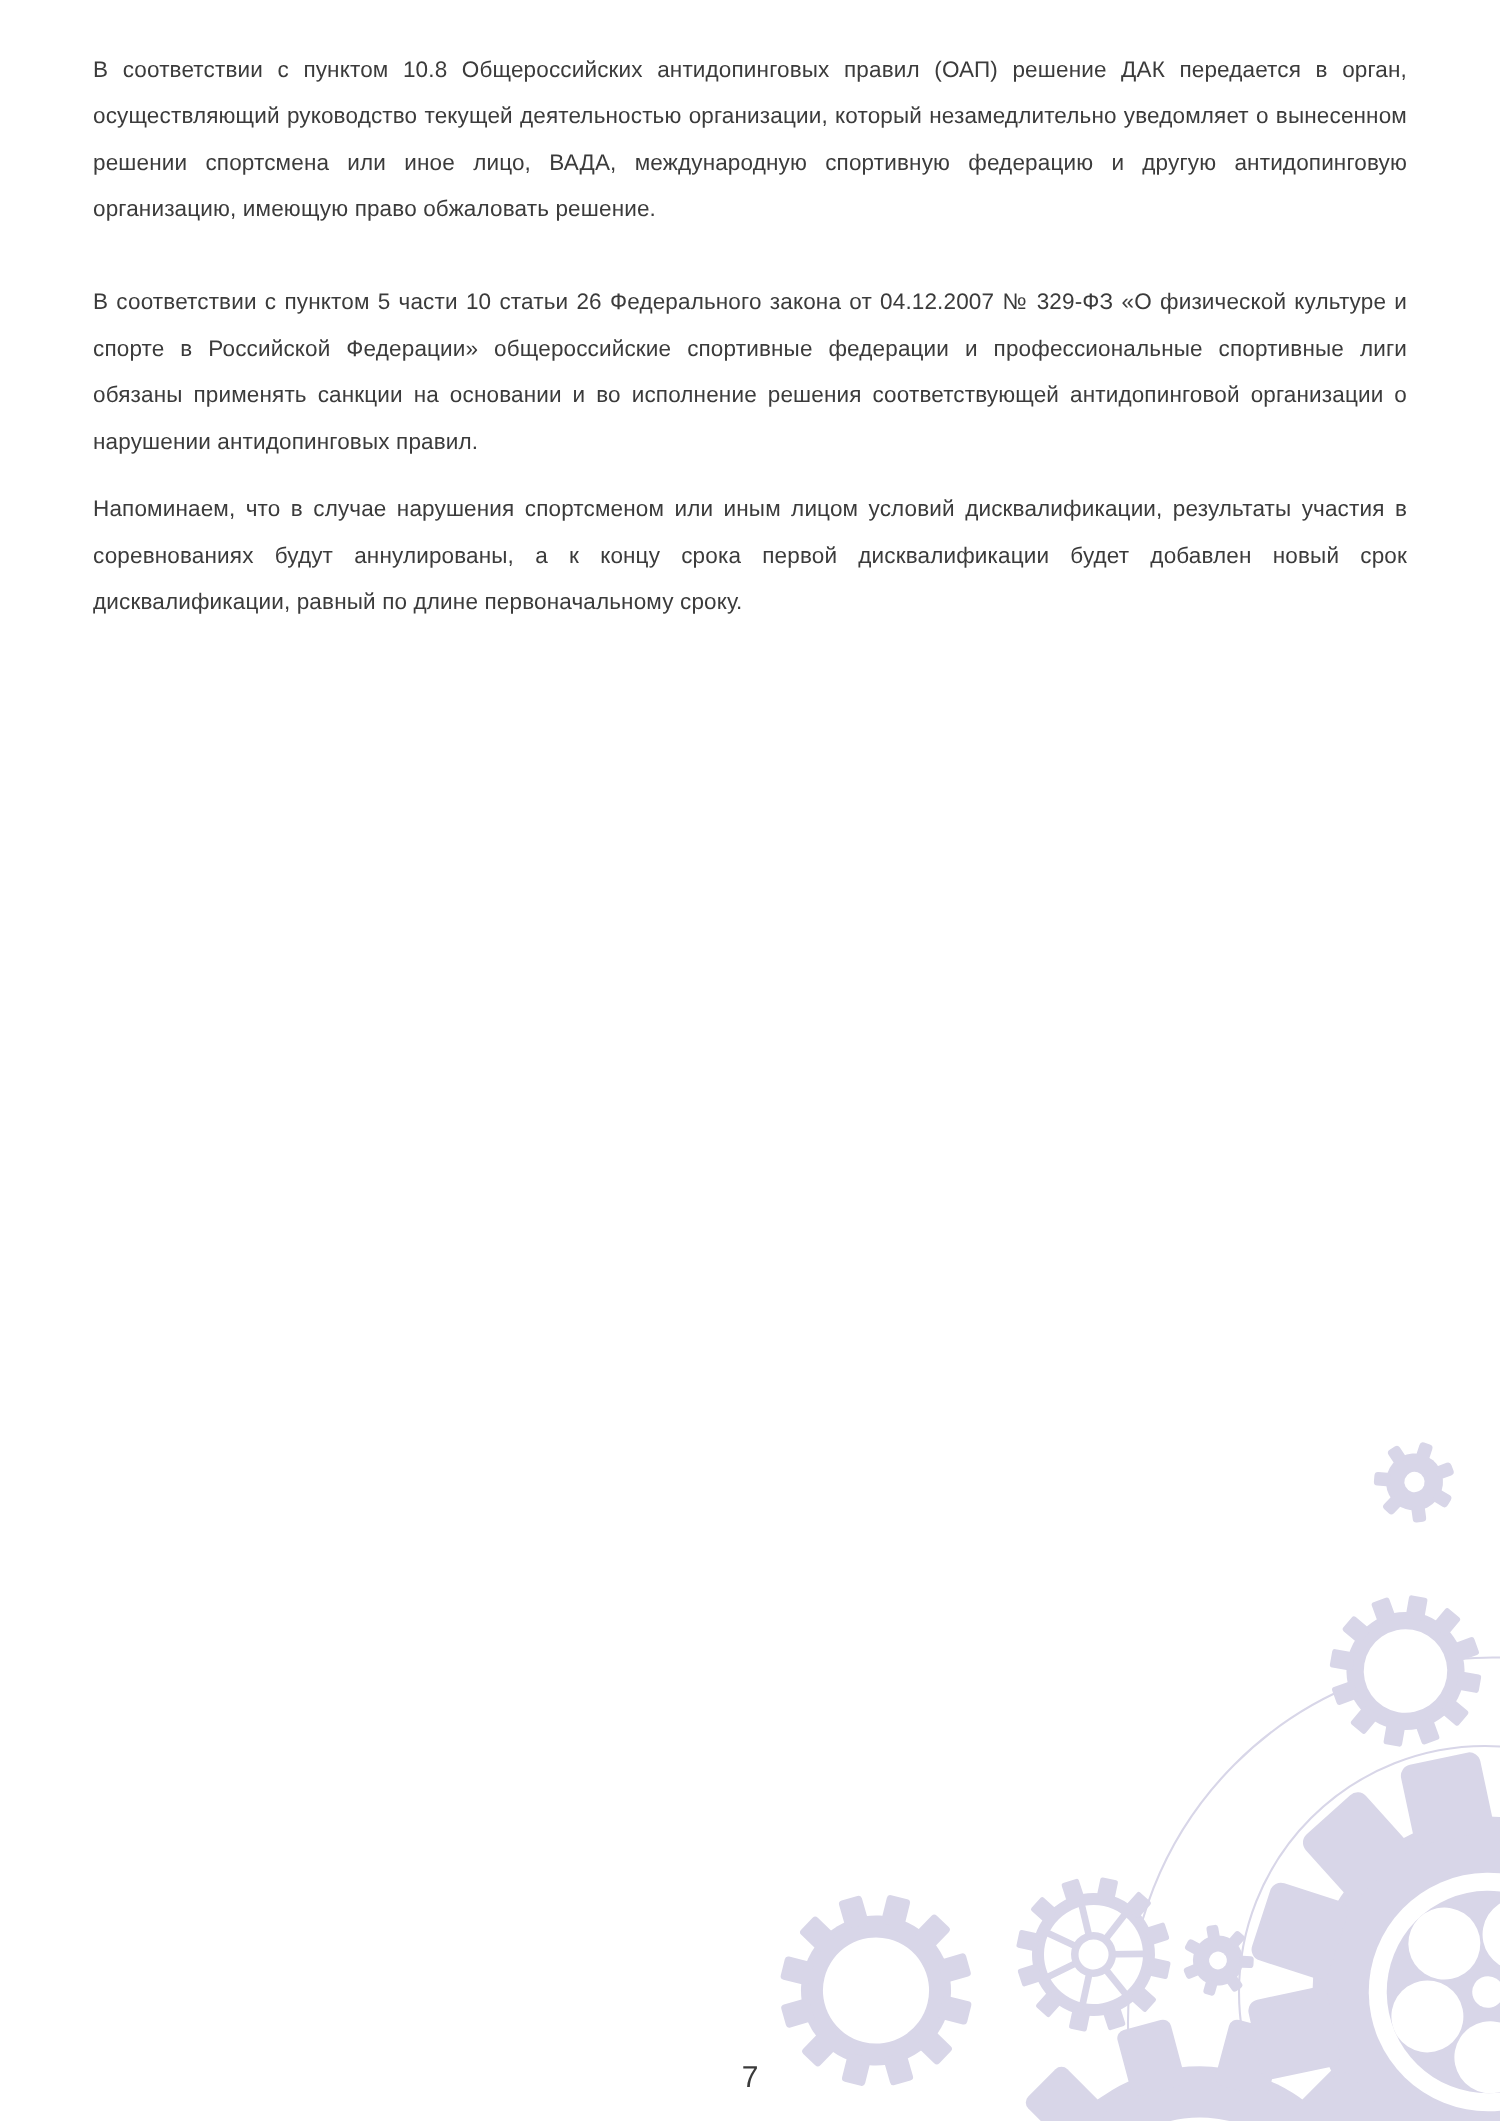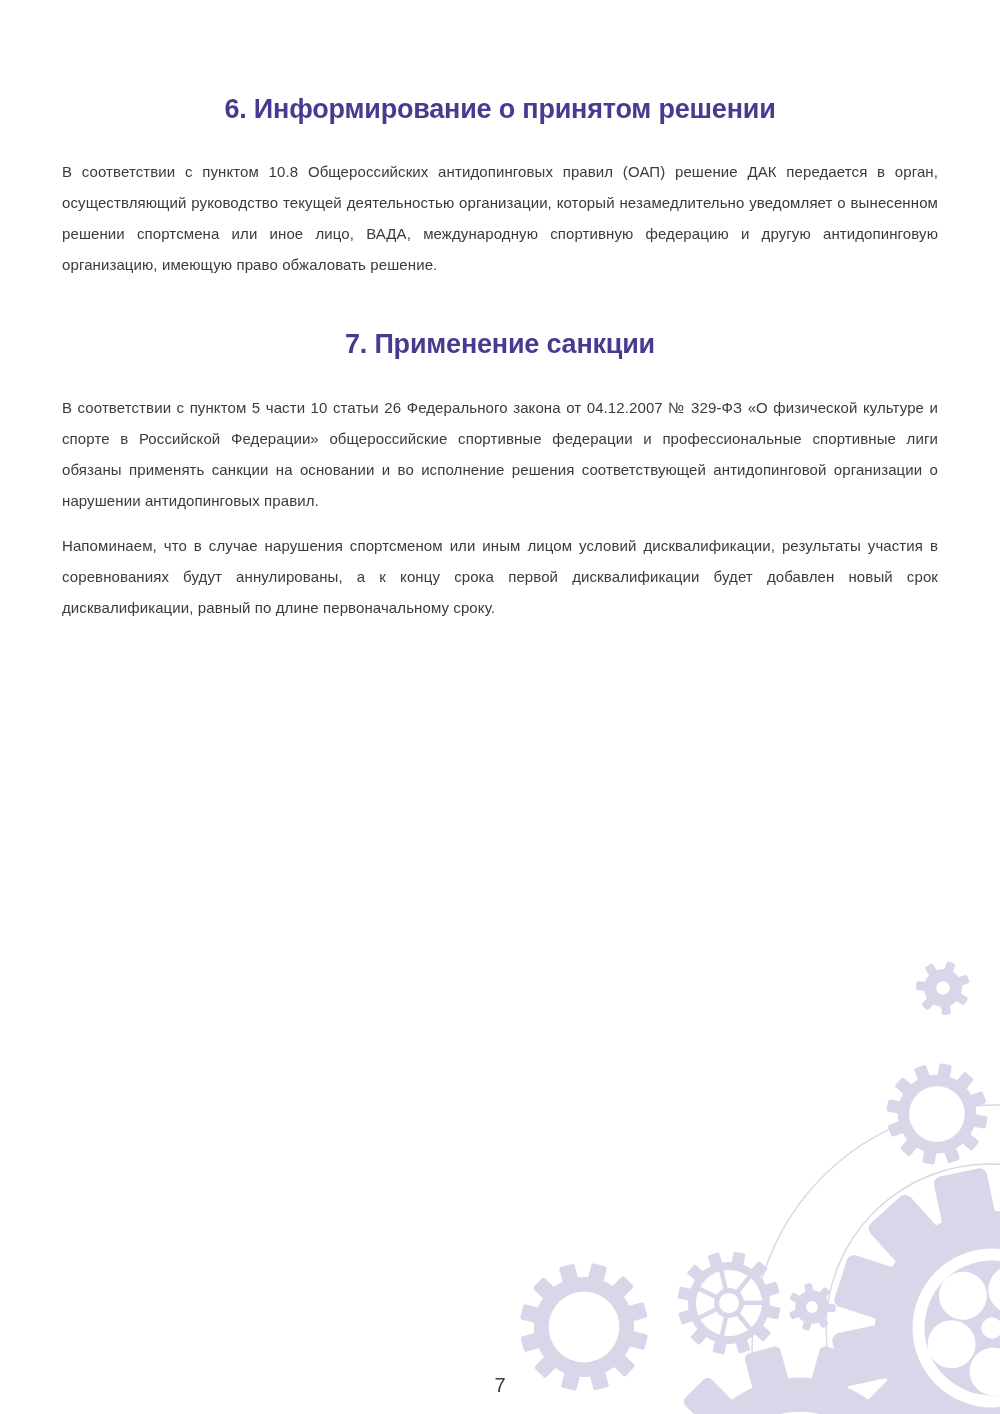--- a/index.html
+++ b/index.html
@@ -156,26 +156,24 @@
     <use href="#ring12" transform="translate(584,1327) rotate(14) scale(0.61)"></use>
     <use href="#spoke12" transform="translate(729,1303) rotate(12) scale(0.5)"></use>
     <use href="#cog7" transform="translate(812,1307) rotate(-10) scale(0.22)"></use>
     <use href="#ring12" transform="translate(937,1114) rotate(10) scale(0.48)"></use>
     <use href="#cog7" transform="translate(943,988) rotate(18) scale(0.25)"></use>
   </svg>
 
   <main class="content">
 
     <section>
-      <h2 class="section-heading first">6. Информирование о принятом решении</h2>
       <p class="body-text">В соответствии с пунктом 10.8 Общероссийских антидопинговых правил (ОАП) решение ДАК передается в орган, осуществляющий руководство текущей деятельностью организации, который незамедлительно уведомляет о вынесенном решении спортсмена или иное лицо, ВАДА, международную спортивную федерацию и другую антидопинговую организацию, имеющую право обжаловать решение.</p>
     </section>
 
     <section>
-      <h2 class="section-heading second">7. Применение санкции</h2>
       <p class="body-text">В соответствии с пунктом 5 части 10 статьи 26 Федерального закона от 04.12.2007 № 329-ФЗ «О физической культуре и спорте в Российской Федерации» общероссийские спортивные федерации и профессиональные спортивные лиги обязаны применять санкции на основании и во исполнение решения соответствующей антидопинговой организации о нарушении антидопинговых правил.</p>
       <p class="body-text">Напоминаем, что в случае нарушения спортсменом или иным лицом условий дисквалификации, результаты участия в соревнованиях будут аннулированы, а к концу срока первой дисквалификации будет добавлен новый срок дисквалификации, равный по длине первоначальному сроку.</p>
     </section>
 
   </main>
 
   <footer class="page-footer">
     <span class="page-number">7</span>
   </footer>
 

